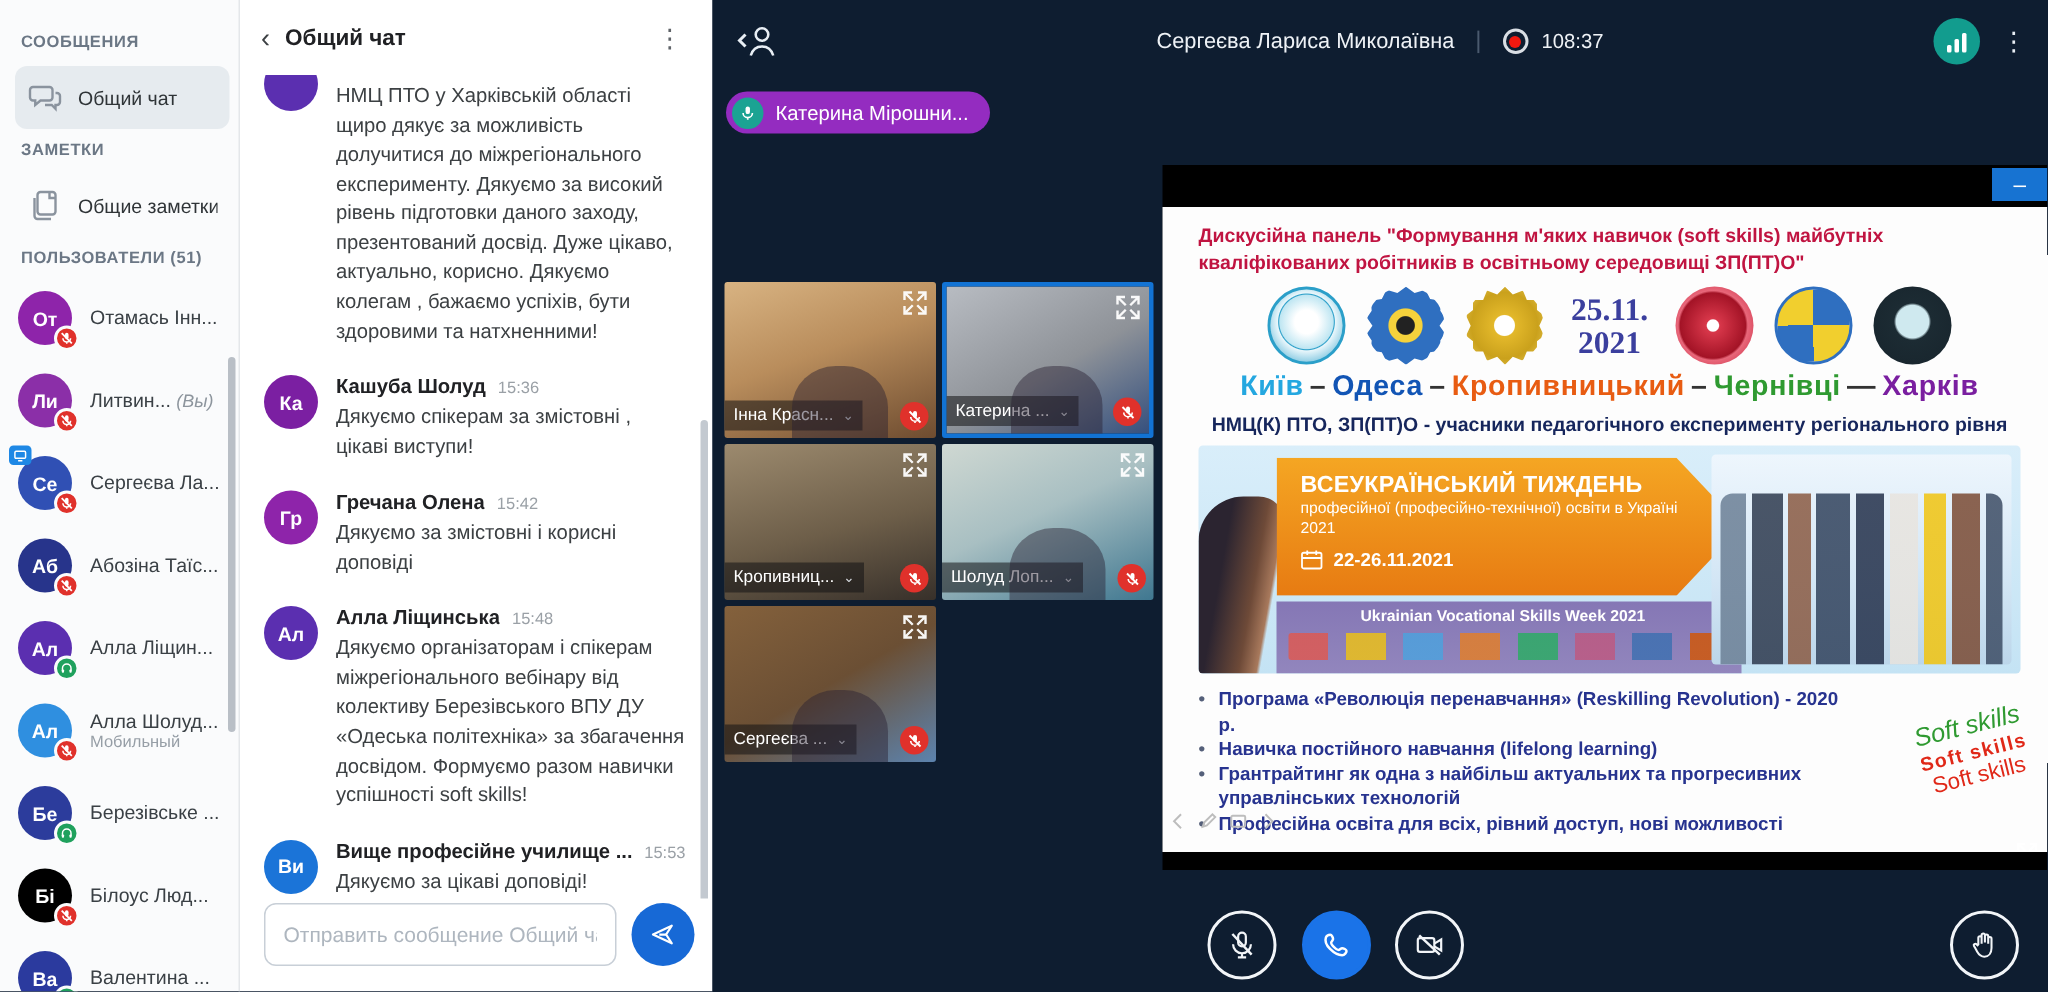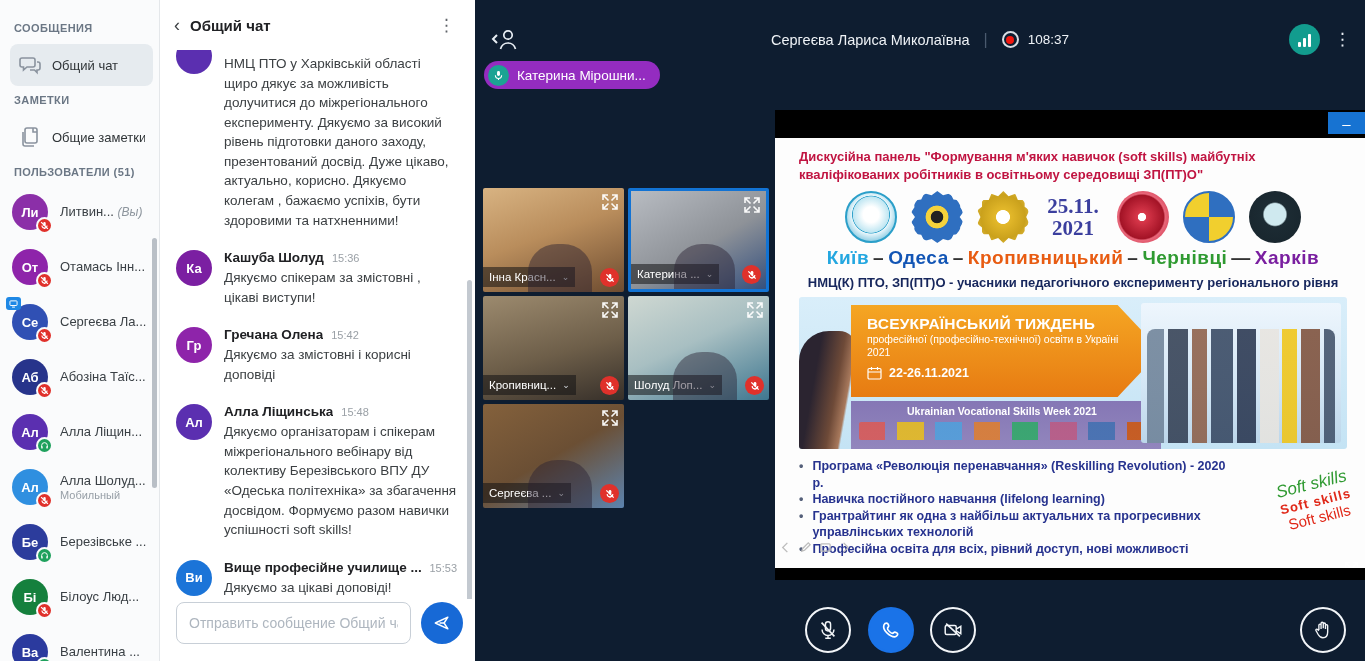--- a/index.html
+++ b/index.html
@@ -45,21 +45,21 @@
   .msg-text { font-size:13.5px; color:#3c4043; line-height:1.45; }
   .chat-scrollbar { position:absolute; right:3px; top:230px; width:5px; height:330px; background:#c3c9d0; border-radius:3px; }
   .chat-inputbar { flex:0 0 62px; display:flex; align-items:center; gap:10px; padding:0 12px 14px 16px; }
   .chat-input { flex:1; height:42px; border:1px solid #c8cfd7; border-radius:8px; padding:0 12px; font-size:14px; color:#3c4043; outline:none; font-family:"Liberation Sans",sans-serif; }
   .chat-input::placeholder { color:#aeb6bf; }
   .send-btn { width:42px; height:42px; border-radius:50%; background:#1769d6; border:none; display:flex; align-items:center; justify-content:center; cursor:pointer; flex:0 0 42px; }
   .send-btn svg { width:20px; height:20px; }
 
   
   .stage { flex:1; position:relative; background:#0e1d30; overflow:hidden; }
-  .topbar { position:absolute; top:12px; left:0; right:0; height:55px; display:flex; align-items:center; }
+  .topbar { position:absolute; top:0; left:0; right:0; height:55px; display:flex; align-items:center; }
   .tb-back { position:absolute; left:16px; top:14px; width:30px; height:26px; color:#e8eef4; cursor:pointer; }
   .tb-center { position:absolute; left:0; right:0; top:0; height:55px; display:flex; align-items:center; justify-content:center; gap:14px; }
   .tb-title { color:#eef2f6; font-size:14.5px; }
   .tb-sep { color:#4a5a6e; font-size:16px; }
   .rec-group { display:flex; align-items:center; gap:9px; }
   .rec-icon { width:17px; height:17px; border-radius:50%; border:2px solid #d9dee4; display:flex; align-items:center; justify-content:center; }
   .rec-dot { width:8px; height:8px; border-radius:50%; background:#f2180f; }
   .rec-time { color:#eef2f6; font-size:13.5px; }
   .tb-right { position:absolute; right:14px; top:12px; display:flex; align-items:center; gap:14px; }
   .signal-btn { width:31px; height:31px; border-radius:50%; background:#129c8e; display:flex; align-items:end; justify-content:center; gap:2px; padding-bottom:8px; cursor:pointer; }
@@ -166,46 +166,46 @@
             <path d="M15 3v4h4"></path>
             <path d="M5 7v12c0 1.1.9 2 2 2h9"></path>
           </svg>
       </span>
       <span class="s-label">Общие заметки</span>
     </div>
     <div class="section-title">ПОЛЬЗОВАТЕЛИ (51)</div>
 
     <div class="user-row">
       <div class="avatar-wrap">
+          <div class="avatar" style="background-color: rgb(142, 36, 170);">От</div>
+        <div class="badge red">
+            <svg viewBox="0 0 12 12" fill="none" stroke="#fff" stroke-width="1.4">
+              <rect x="4.4" y="1.2" width="3.2" height="5.6" rx="1.6" fill="#fff" stroke="none"></rect>
+              <path d="M2.6 6a3.4 3.4 0 0 0 6.8 0M6 9.4v1.4"></path>
+              <path d="M1.5 1.5l9 9" stroke-width="1.6"></path>
+            </svg>
+          </div>
+        </div>
+      <div class="u-name">Отамась Інн...</div>
+    </div>
+    <div class="user-row">
+      <div class="avatar-wrap">
           <div class="avatar" style="background-color: rgb(139, 47, 168);">Ли</div>
         <div class="badge red">
             <svg viewBox="0 0 12 12" fill="none" stroke="#fff" stroke-width="1.4">
               <rect x="4.4" y="1.2" width="3.2" height="5.6" rx="1.6" fill="#fff" stroke="none"></rect>
               <path d="M2.6 6a3.4 3.4 0 0 0 6.8 0M6 9.4v1.4"></path>
               <path d="M1.5 1.5l9 9" stroke-width="1.6"></path>
             </svg>
           </div>
         </div>
       <div class="u-name"><span>Литвин...</span> <span class="u-meta">(Вы)</span></div>
     </div>
     <div class="user-row">
       <div class="avatar-wrap">
-          <div class="avatar" style="background-color: rgb(142, 36, 170);">От</div>
-        <div class="badge red">
-            <svg viewBox="0 0 12 12" fill="none" stroke="#fff" stroke-width="1.4">
-              <rect x="4.4" y="1.2" width="3.2" height="5.6" rx="1.6" fill="#fff" stroke="none"></rect>
-              <path d="M2.6 6a3.4 3.4 0 0 0 6.8 0M6 9.4v1.4"></path>
-              <path d="M1.5 1.5l9 9" stroke-width="1.6"></path>
-            </svg>
-          </div>
-        </div>
-      <div class="u-name">Отамась Інн...</div>
-    </div>
-    <div class="user-row">
-      <div class="avatar-wrap">
           <div class="avatar" style="background-color: rgb(48, 80, 180);">Се</div>
         <div class="share-ov">
             <svg viewBox="0 0 10 9" fill="none" stroke="#fff" stroke-width="1.1">
               <rect x="1" y="1" width="8" height="5.2" rx="0.8"></rect>
               <path d="M3.4 8h3.2"></path>
             </svg>
           </div>
         <div class="badge red">
             <svg viewBox="0 0 12 12" fill="none" stroke="#fff" stroke-width="1.4">
               <rect x="4.4" y="1.2" width="3.2" height="5.6" rx="1.6" fill="#fff" stroke="none"></rect>
@@ -266,21 +266,21 @@
               <path d="M2.2 8V6a3.8 3.8 0 0 1 7.6 0v2"></path>
               <rect x="1.6" y="7" width="2" height="3" rx="0.8" fill="#fff" stroke="none"></rect>
               <rect x="8.4" y="7" width="2" height="3" rx="0.8" fill="#fff" stroke="none"></rect>
             </svg>
           </div>
         </div>
       <div class="u-name">Березівське ...</div>
     </div>
     <div class="user-row">
       <div class="avatar-wrap">
-          <div class="avatar" style="background-color: #15803d;">Бі</div>
+          <div class="avatar" style="background-color: #000000;">Бі</div>
         <div class="badge red">
             <svg viewBox="0 0 12 12" fill="none" stroke="#fff" stroke-width="1.4">
               <rect x="4.4" y="1.2" width="3.2" height="5.6" rx="1.6" fill="#fff" stroke="none"></rect>
               <path d="M2.6 6a3.4 3.4 0 0 0 6.8 0M6 9.4v1.4"></path>
               <path d="M1.5 1.5l9 9" stroke-width="1.6"></path>
             </svg>
           </div>
         </div>
       <div class="u-name">Білоус Люд...</div>
     </div>

